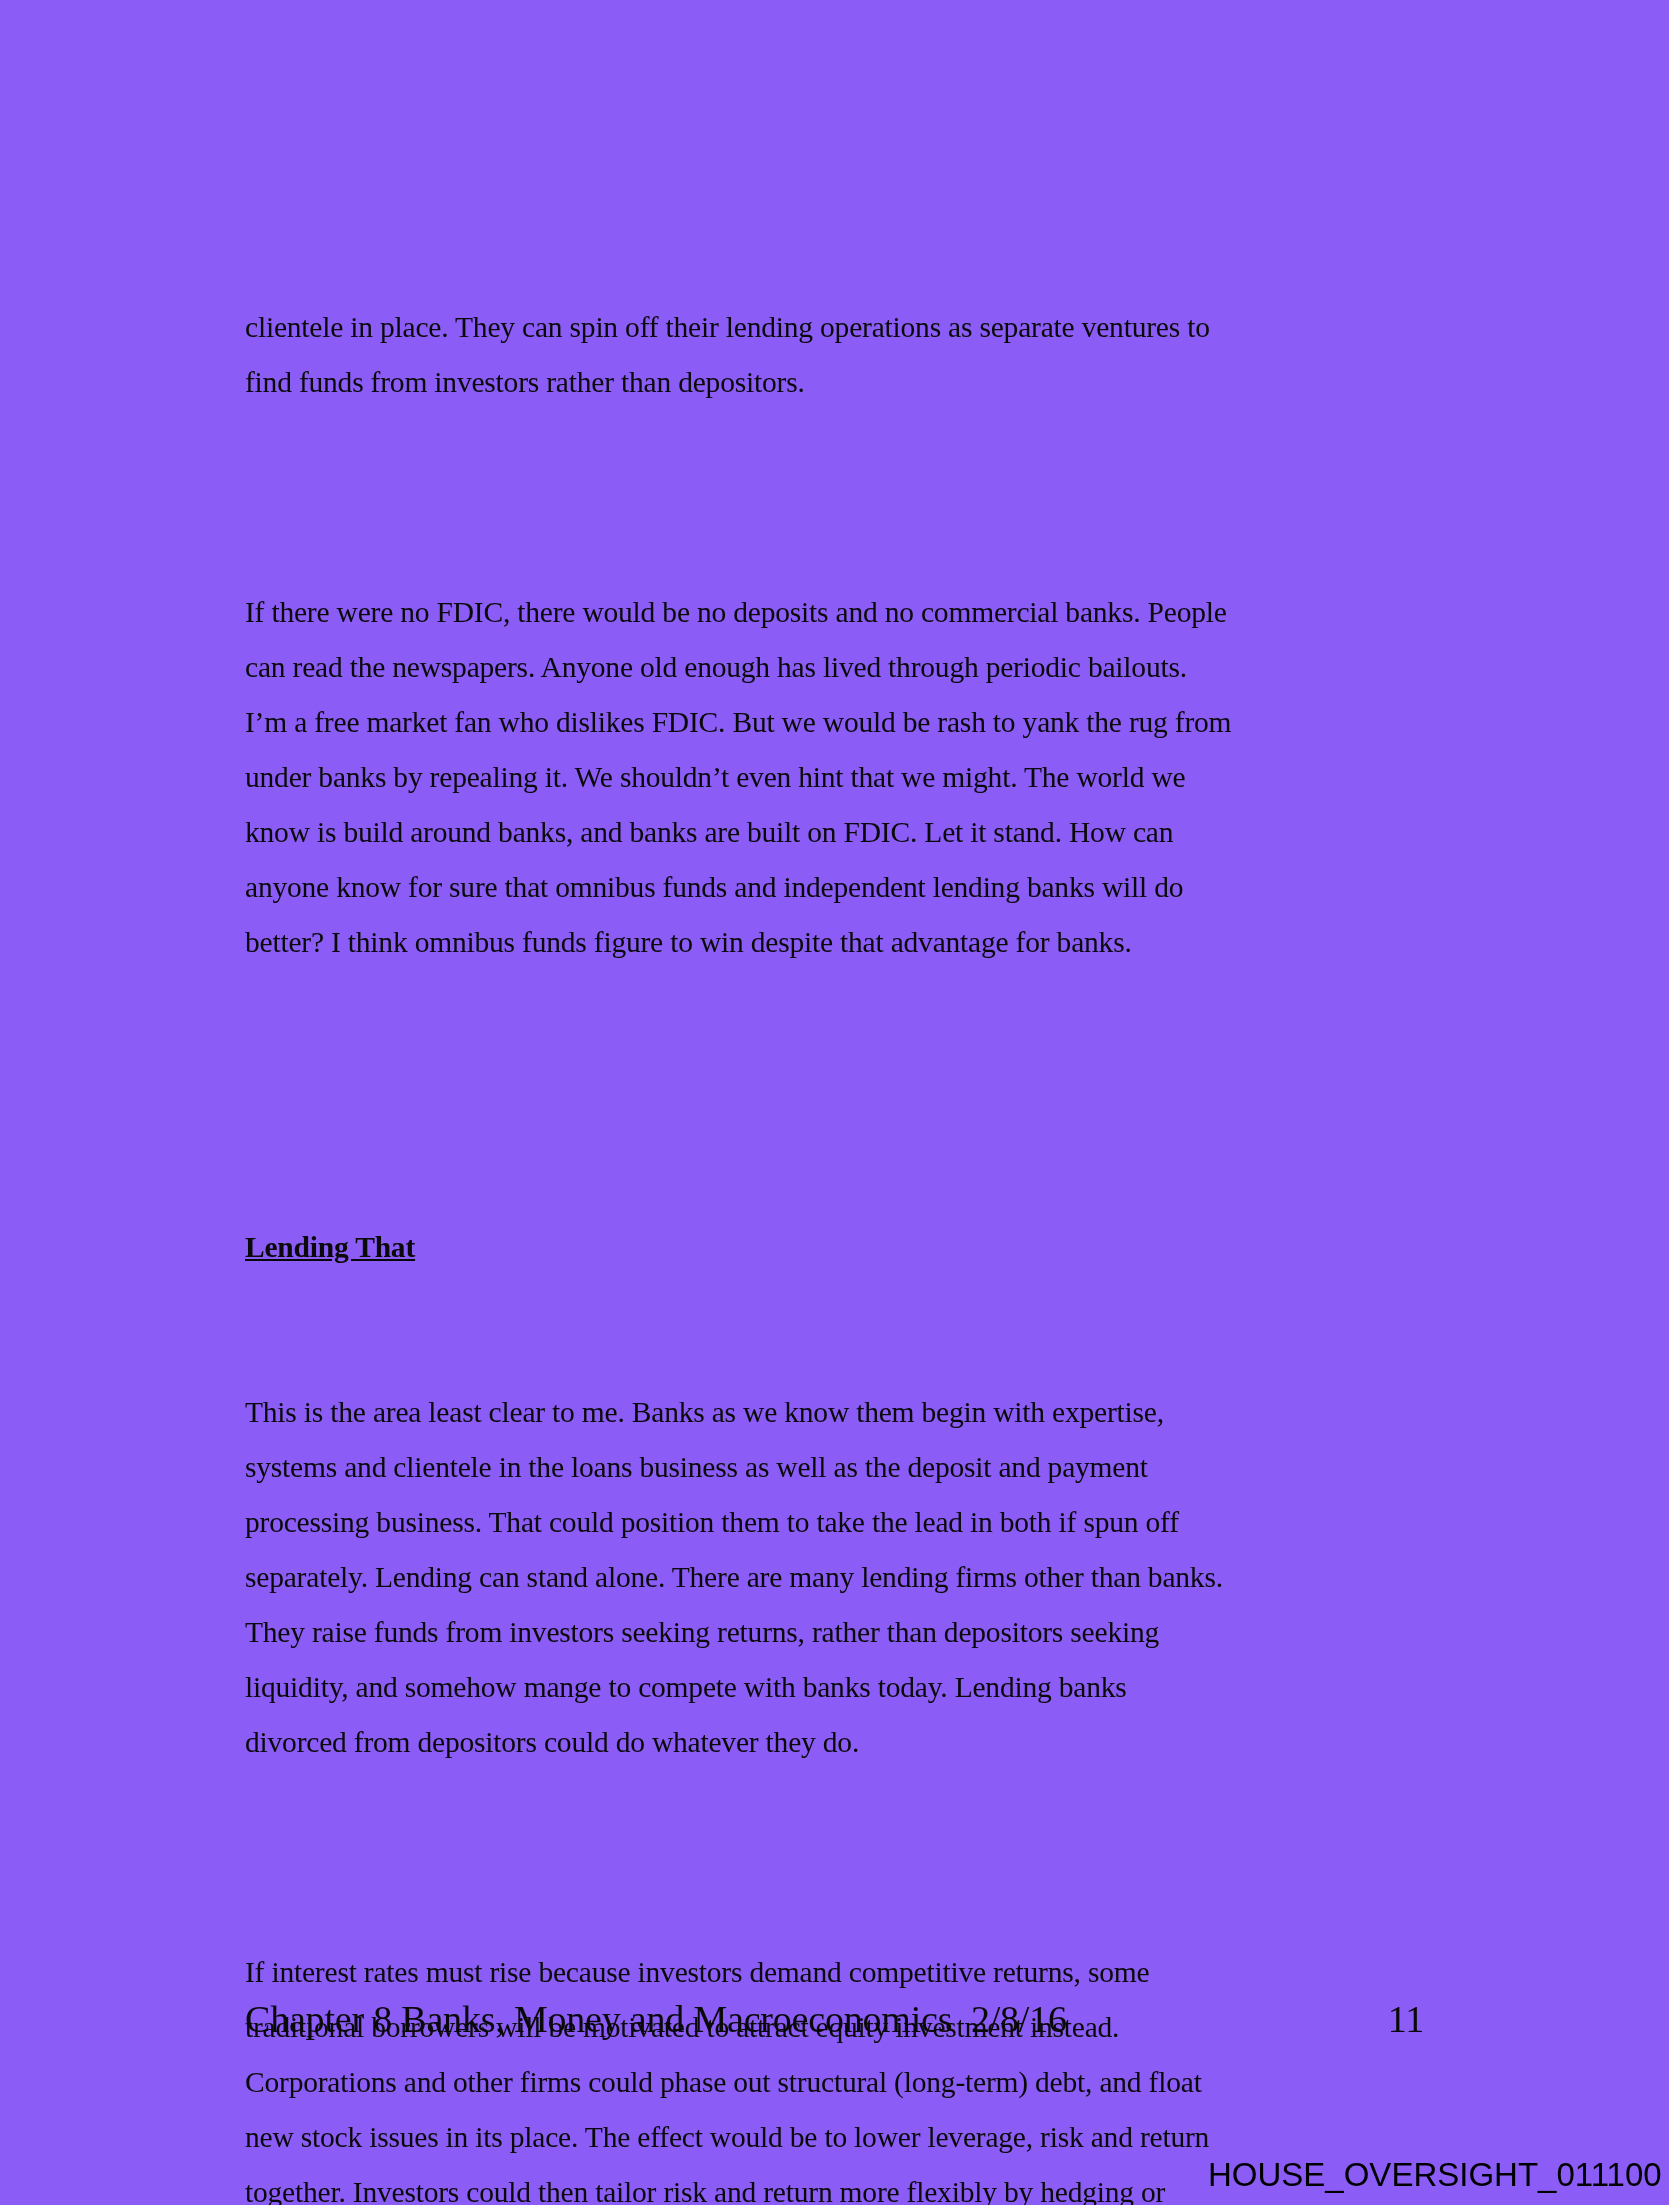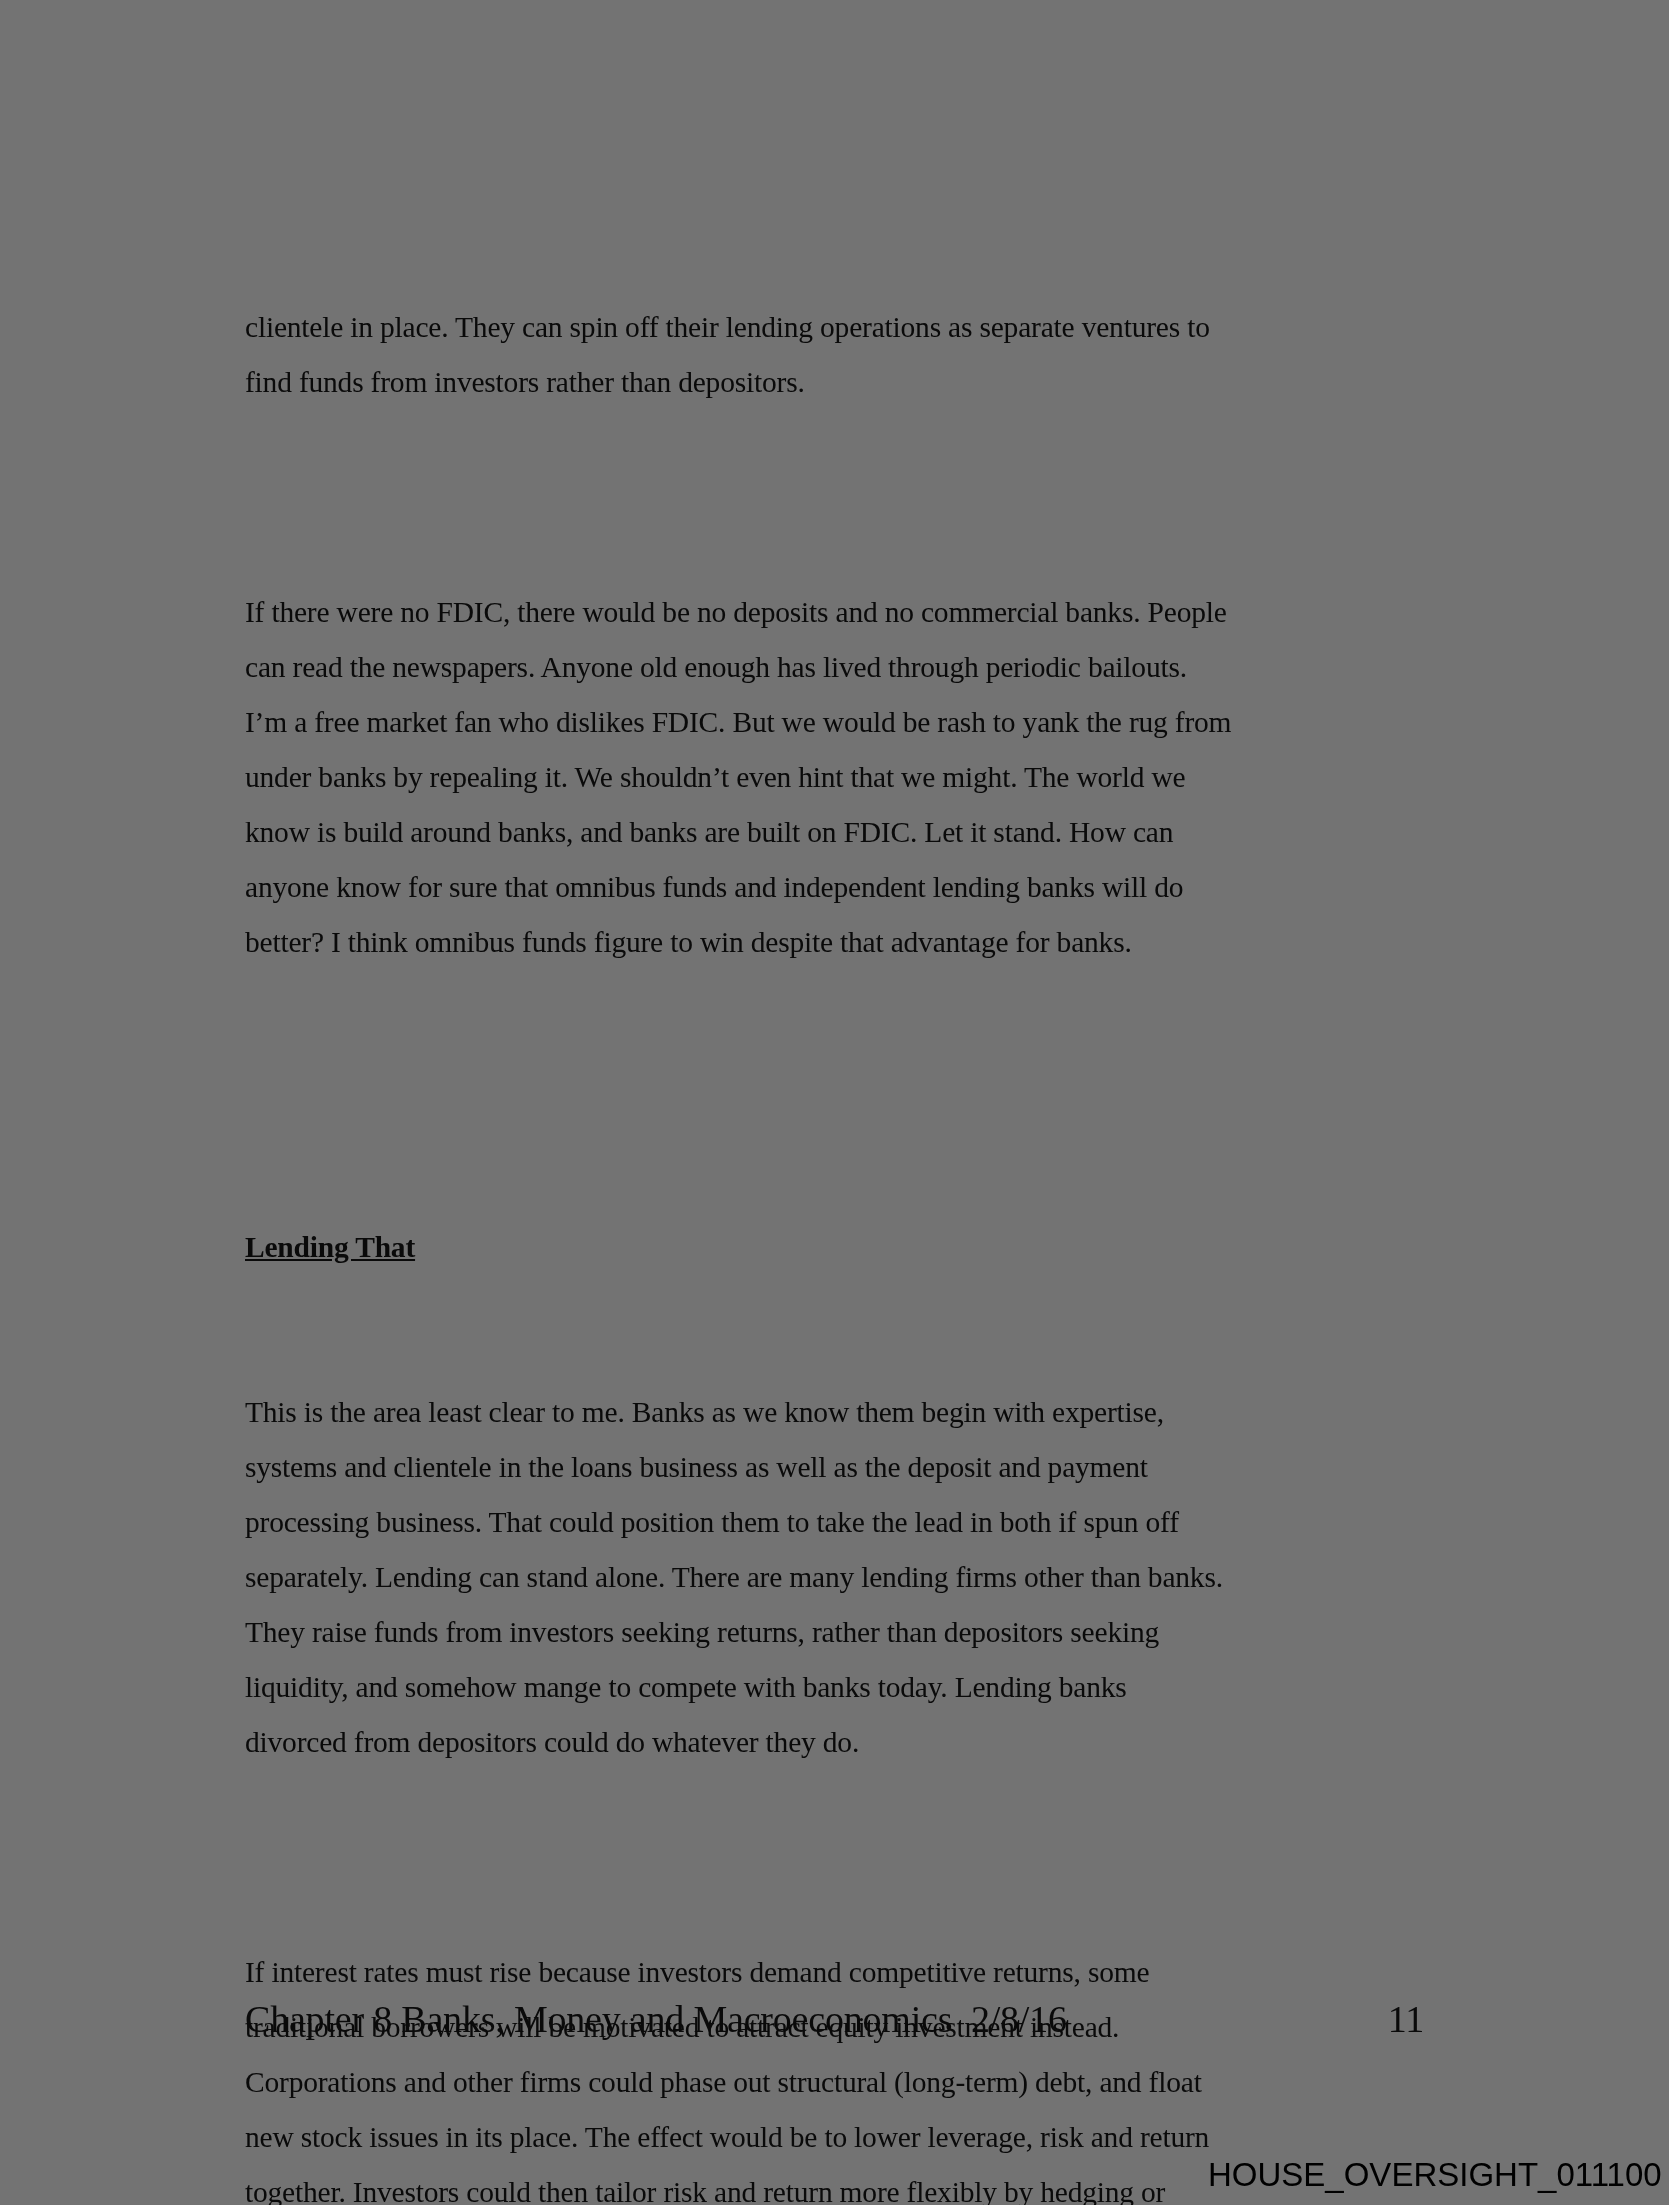--- a/index.html
+++ b/index.html
@@ -4,21 +4,21 @@
 <style>
   html, body {
     margin: 0;
     padding: 0;
     background: #ffffff;
   }
   .page {
     position: relative;
     width: 1669px;
     height: 2205px;
-    background: #737373;
+    background: #8b5cf6;
     color: #0a0a0a;
     font-family: "Liberation Serif", serif;
     overflow: hidden;
   }
   .body-text {
     position: absolute;
     left: 245px;
     top: 190px;
     width: 1188px;
     font-size: 29.5px;

